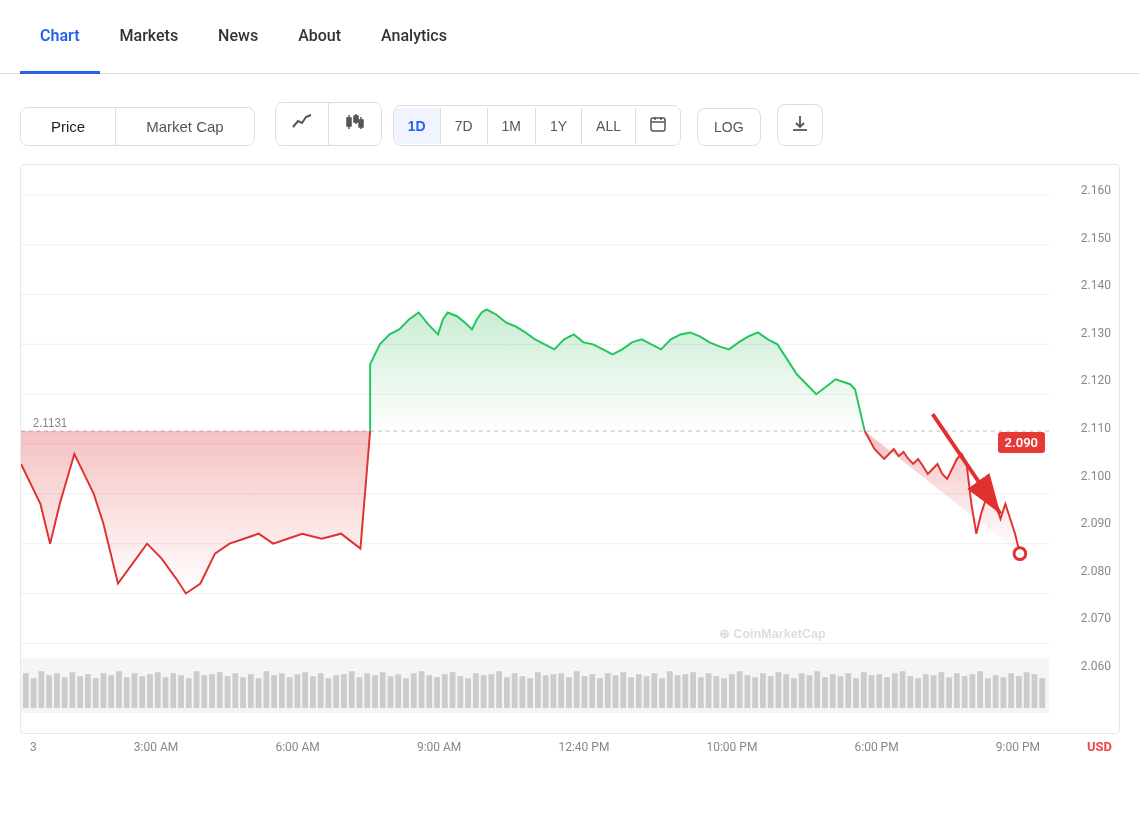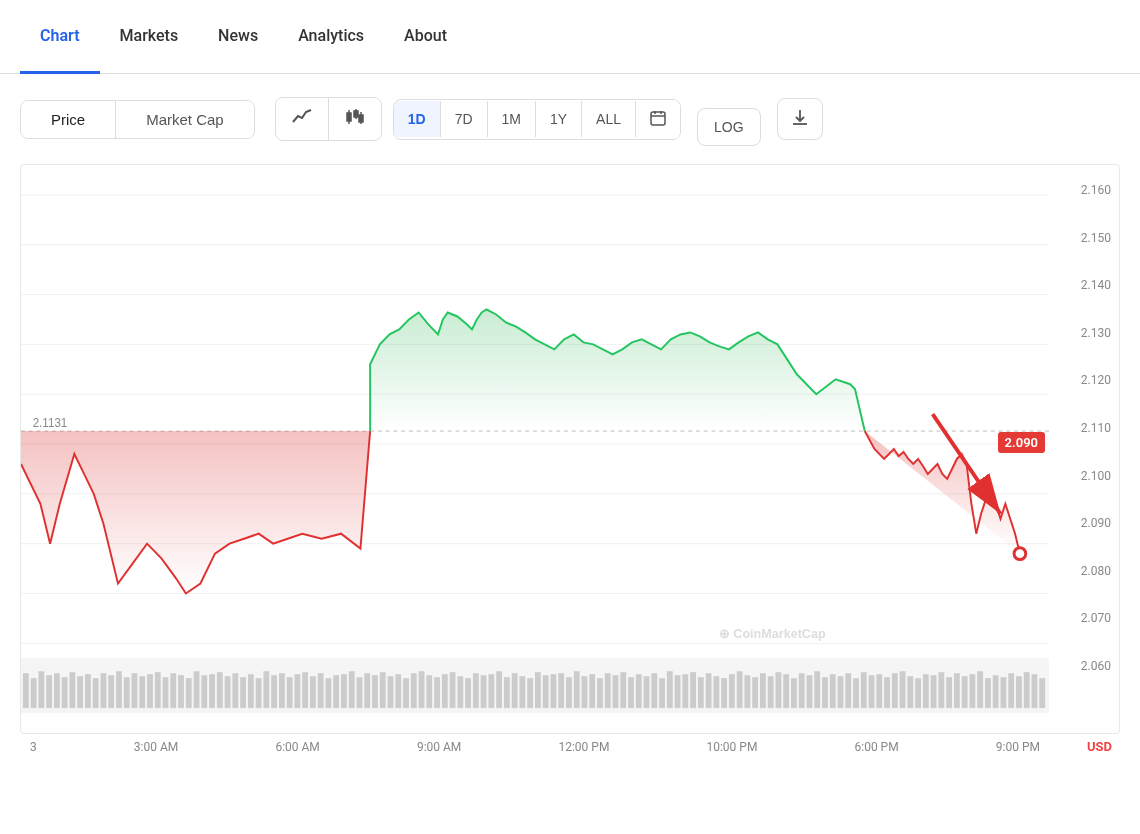--- a/index.html
+++ b/index.html
@@ -33,21 +33,21 @@
     }
     .nav-tab.active {
       color: #2563eb;
       border-bottom: 3px solid #2563eb;
       font-weight: 600;
     }
 
     
     .toolbar {
       display: flex;
-      align-items: center;
+      align-items: flex-end;
       padding: 18px 20px;
       gap: 10px;
     }
     .toggle-group {
       display: flex;
       border: 1px solid #ddd;
       border-radius: 8px;
       overflow: hidden;
     }
     .toggle-btn {
@@ -163,22 +163,22 @@
       color: #888;
     }
   </style>
 </head>
 <body>
 
 <div class="nav-tabs">
   <div class="nav-tab active">Chart</div>
   <div class="nav-tab">Markets</div>
   <div class="nav-tab">News</div>
+  <div class="nav-tab">About</div>
   <div class="nav-tab">Analytics</div>
-  <div class="nav-tab">About</div>
 </div>
 
 <div class="toolbar">
   <div class="toggle-group">
     <button class="toggle-btn active">Price</button>
     <button class="toggle-btn">Market Cap</button>
   </div>
   <div class="icon-group">
     <button class="icon-btn">
       <svg width="20" height="18" viewBox="0 0 20 18" fill="none" stroke="#555" stroke-width="2">
@@ -438,19 +438,19 @@
     <span class="y-label">2.060</span>
   </div>
 </div>
 
 <div style="margin: 4px 20px 0 20px; display:flex; align-items:center;">
   <div style="flex:1; display:flex; justify-content:space-between; padding: 2px 10px 0 10px; font-size:12px; color:#888;">
     <span>3</span>
     <span>3:00 AM</span>
     <span>6:00 AM</span>
     <span>9:00 AM</span>
-    <span>12:00 PM</span>
+    <span>12:40 PM</span>
     <span>10:00 PM</span>
     <span>6:00 PM</span>
     <span>9:00 PM</span>
   </div>
   <div style="width:70px; text-align:right; font-size:13px; font-weight:700; color:#ef4444; padding-right:8px;">USD</div>
 </div>
 
 </body></html>

